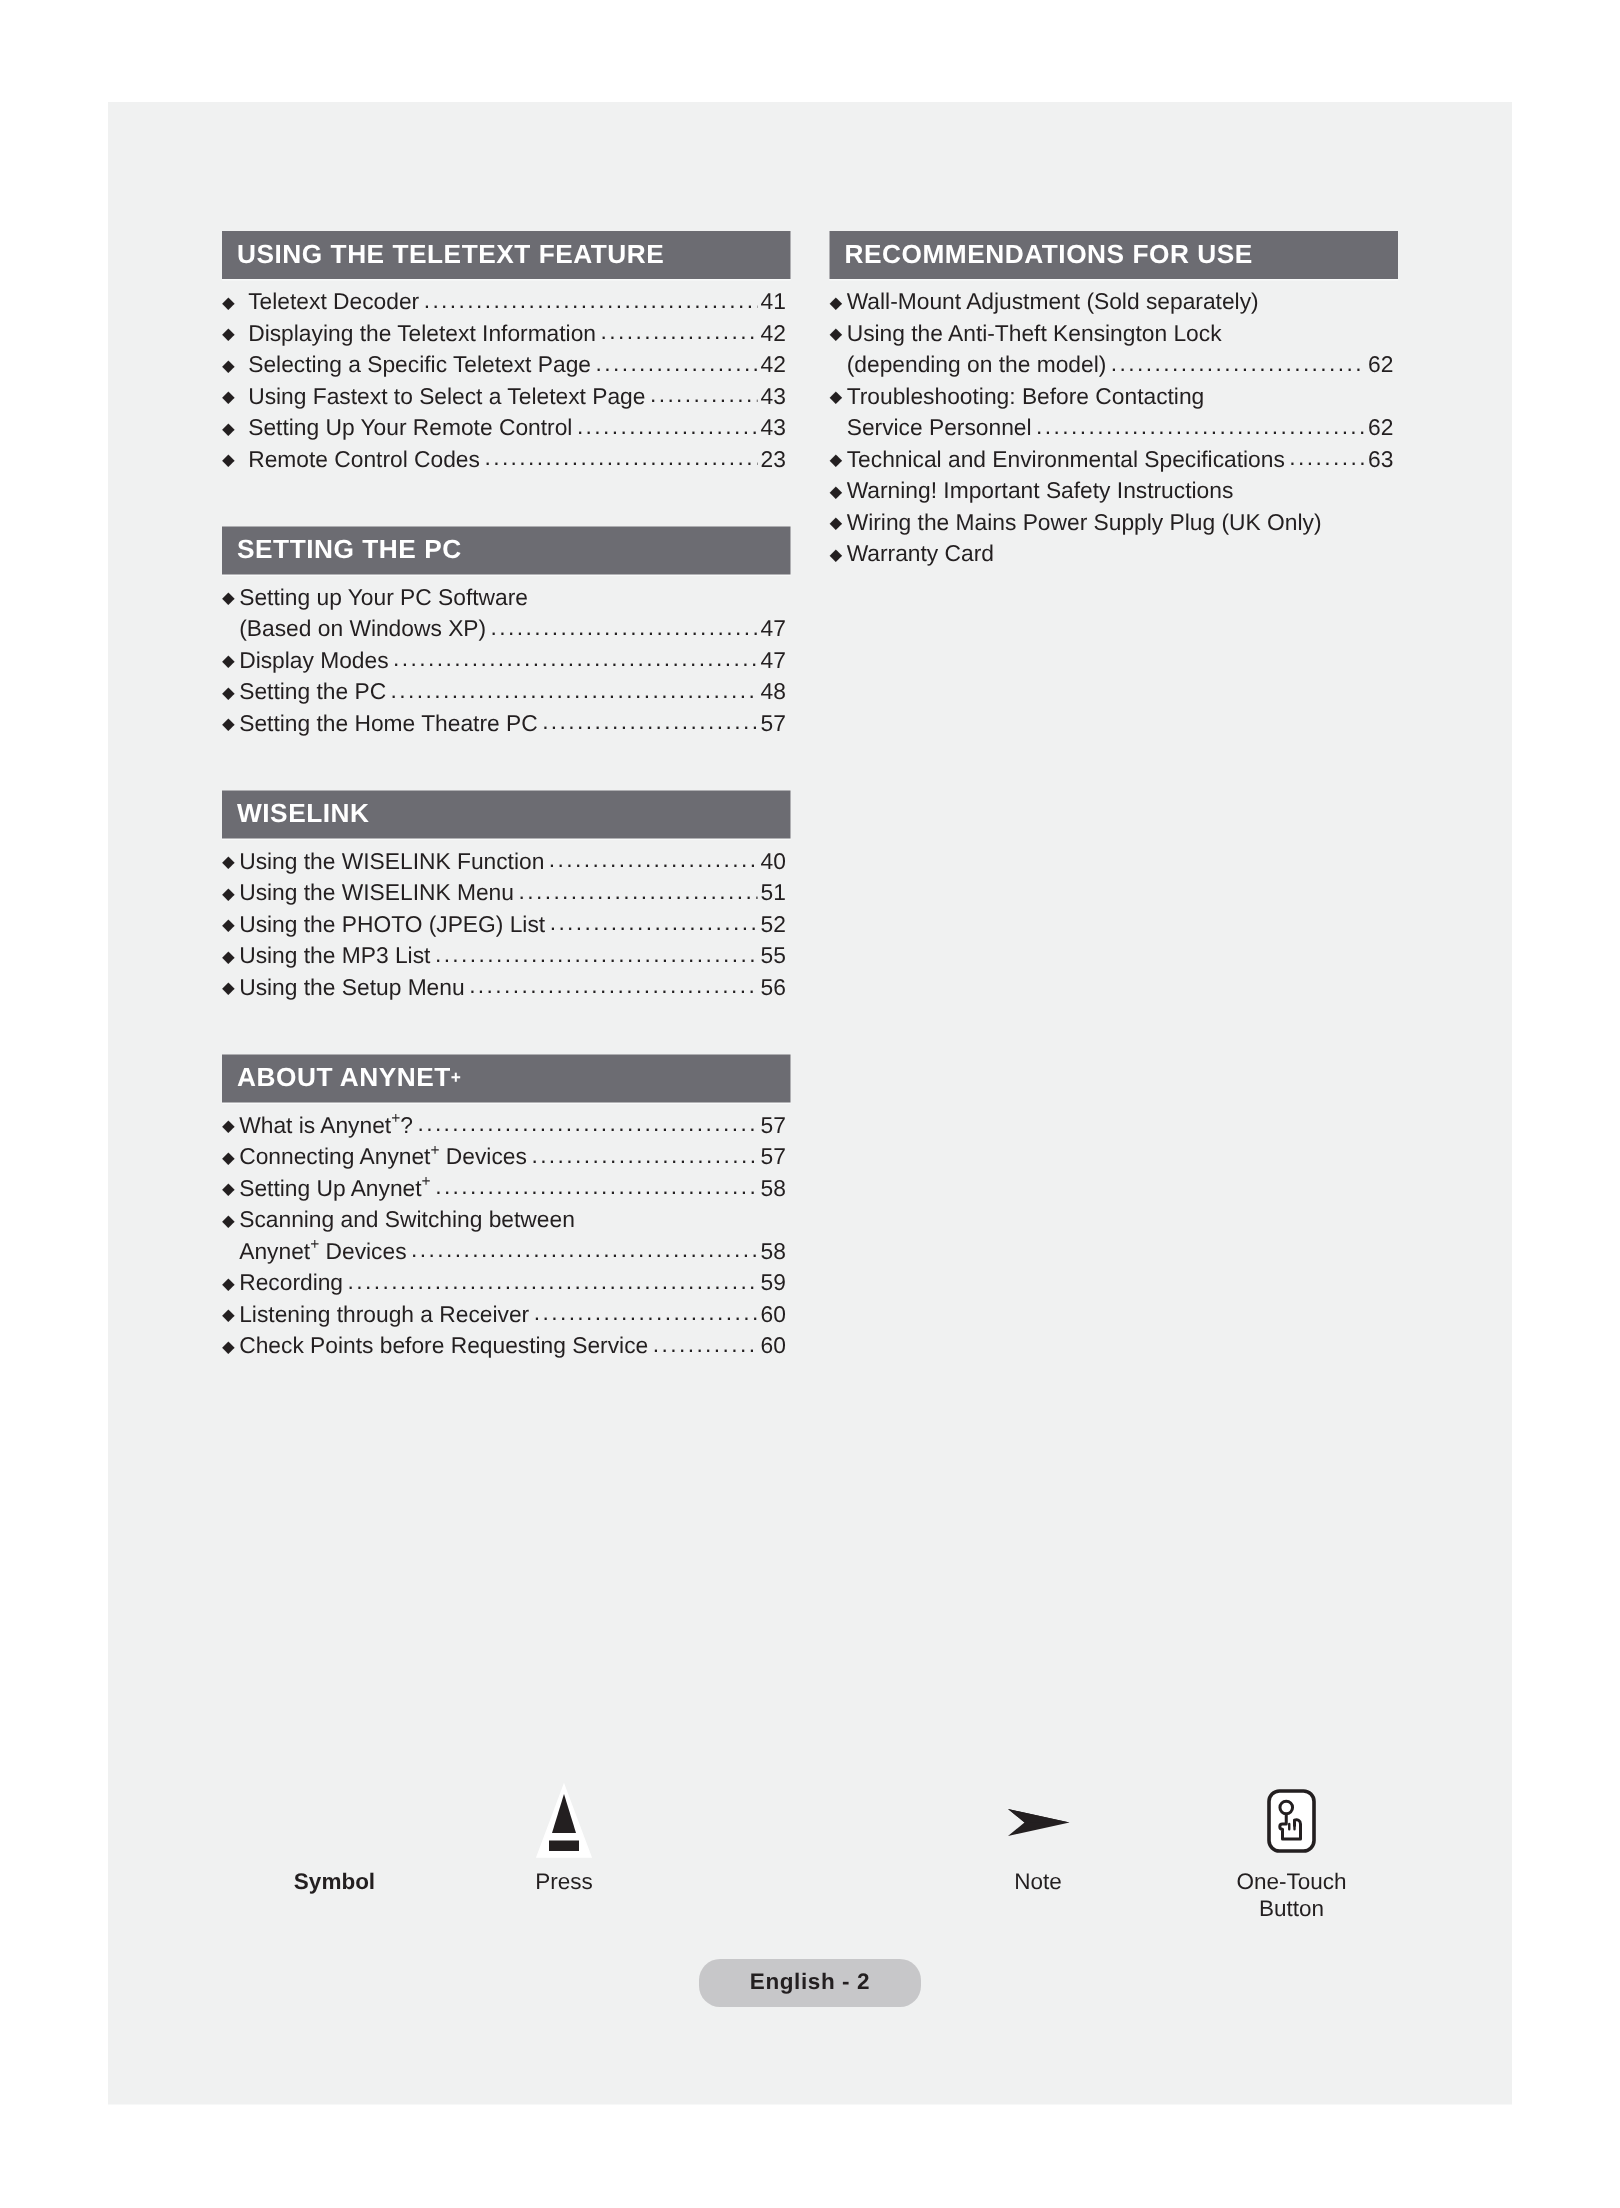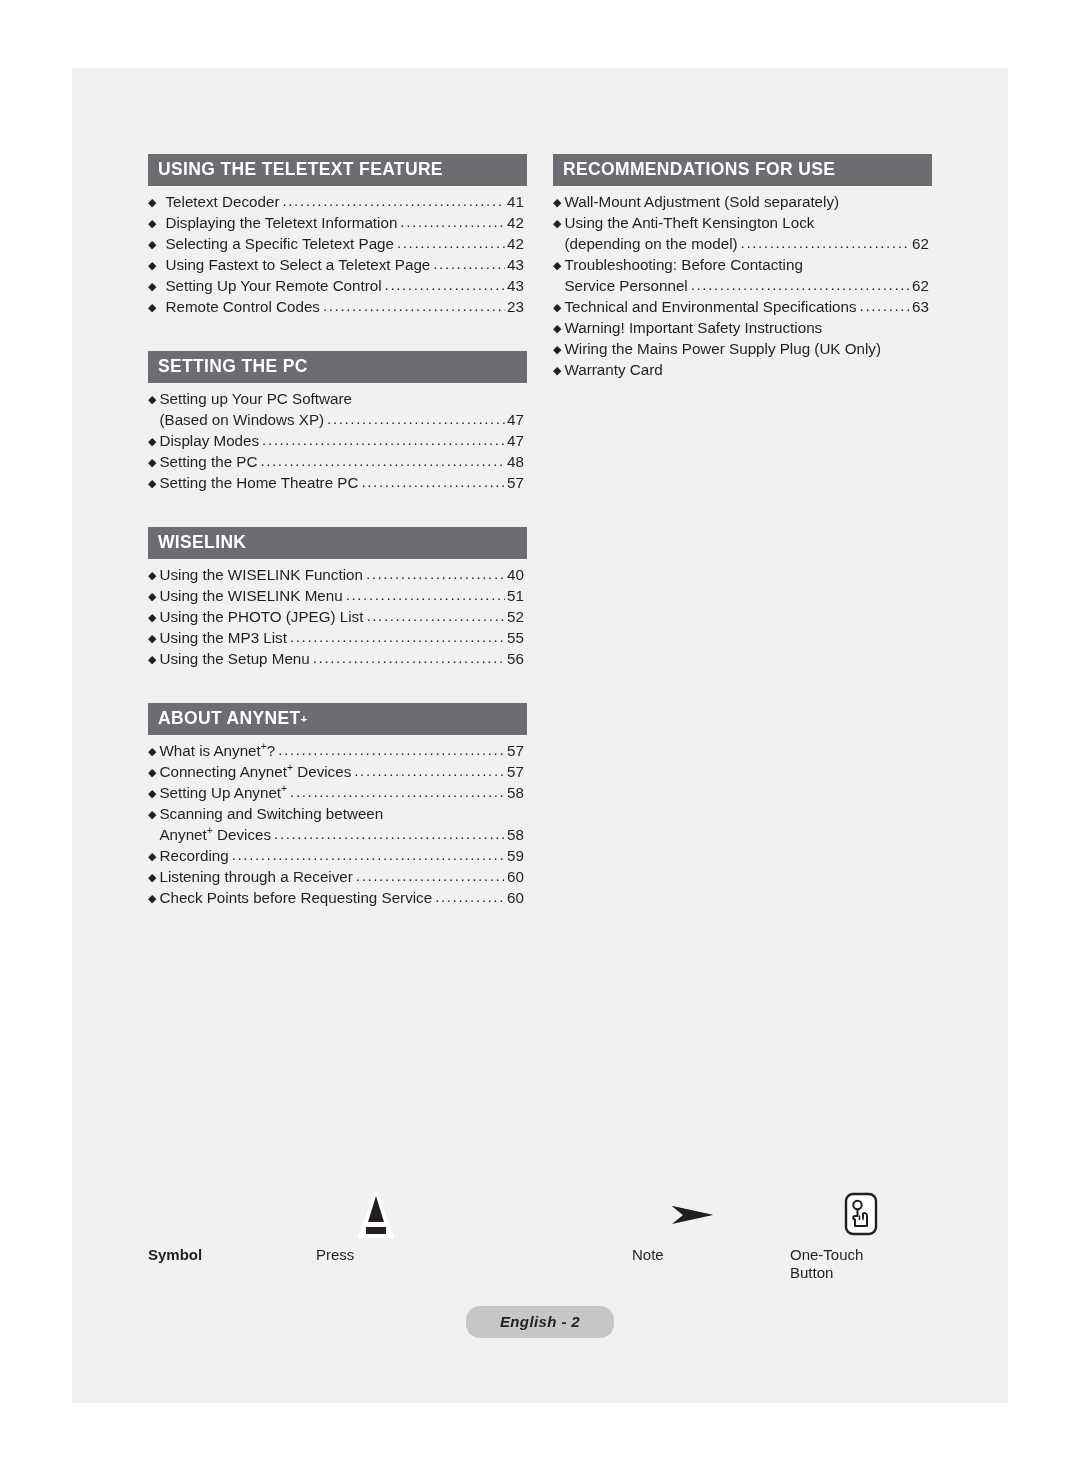--- a/index.html
+++ b/index.html
@@ -130,20 +130,21 @@
   
   .legend {
     position: absolute;
     left: 76px;
     top: 1120px;
     width: 784px;
     height: 110px;
   }
   .legend-cell {
     position: absolute;
+    text-align: center;
     color: #231f20;
   }
   .legend-icon {
     height: 52px;
     display: flex;
     align-items: flex-end;
     justify-content: center;
   }
   .legend-label {
     font-size: 15px;
@@ -170,21 +171,20 @@
   }
   .page-badge {
     display: inline-block;
     background: #c7c7c9;
     color: #231f20;
     font-size: 15px;
     font-weight: bold;
     letter-spacing: 0.4px;
     padding: 7px 34px 8px;
     border-radius: 14px;
-    font-style: italic;
   }
 </style>
 </head>
 <body>
 
 <div id="page">
 
   <div class="toc-columns">
     <div class="col col-left" id="col-left">
         <div class="section wide-gap">

